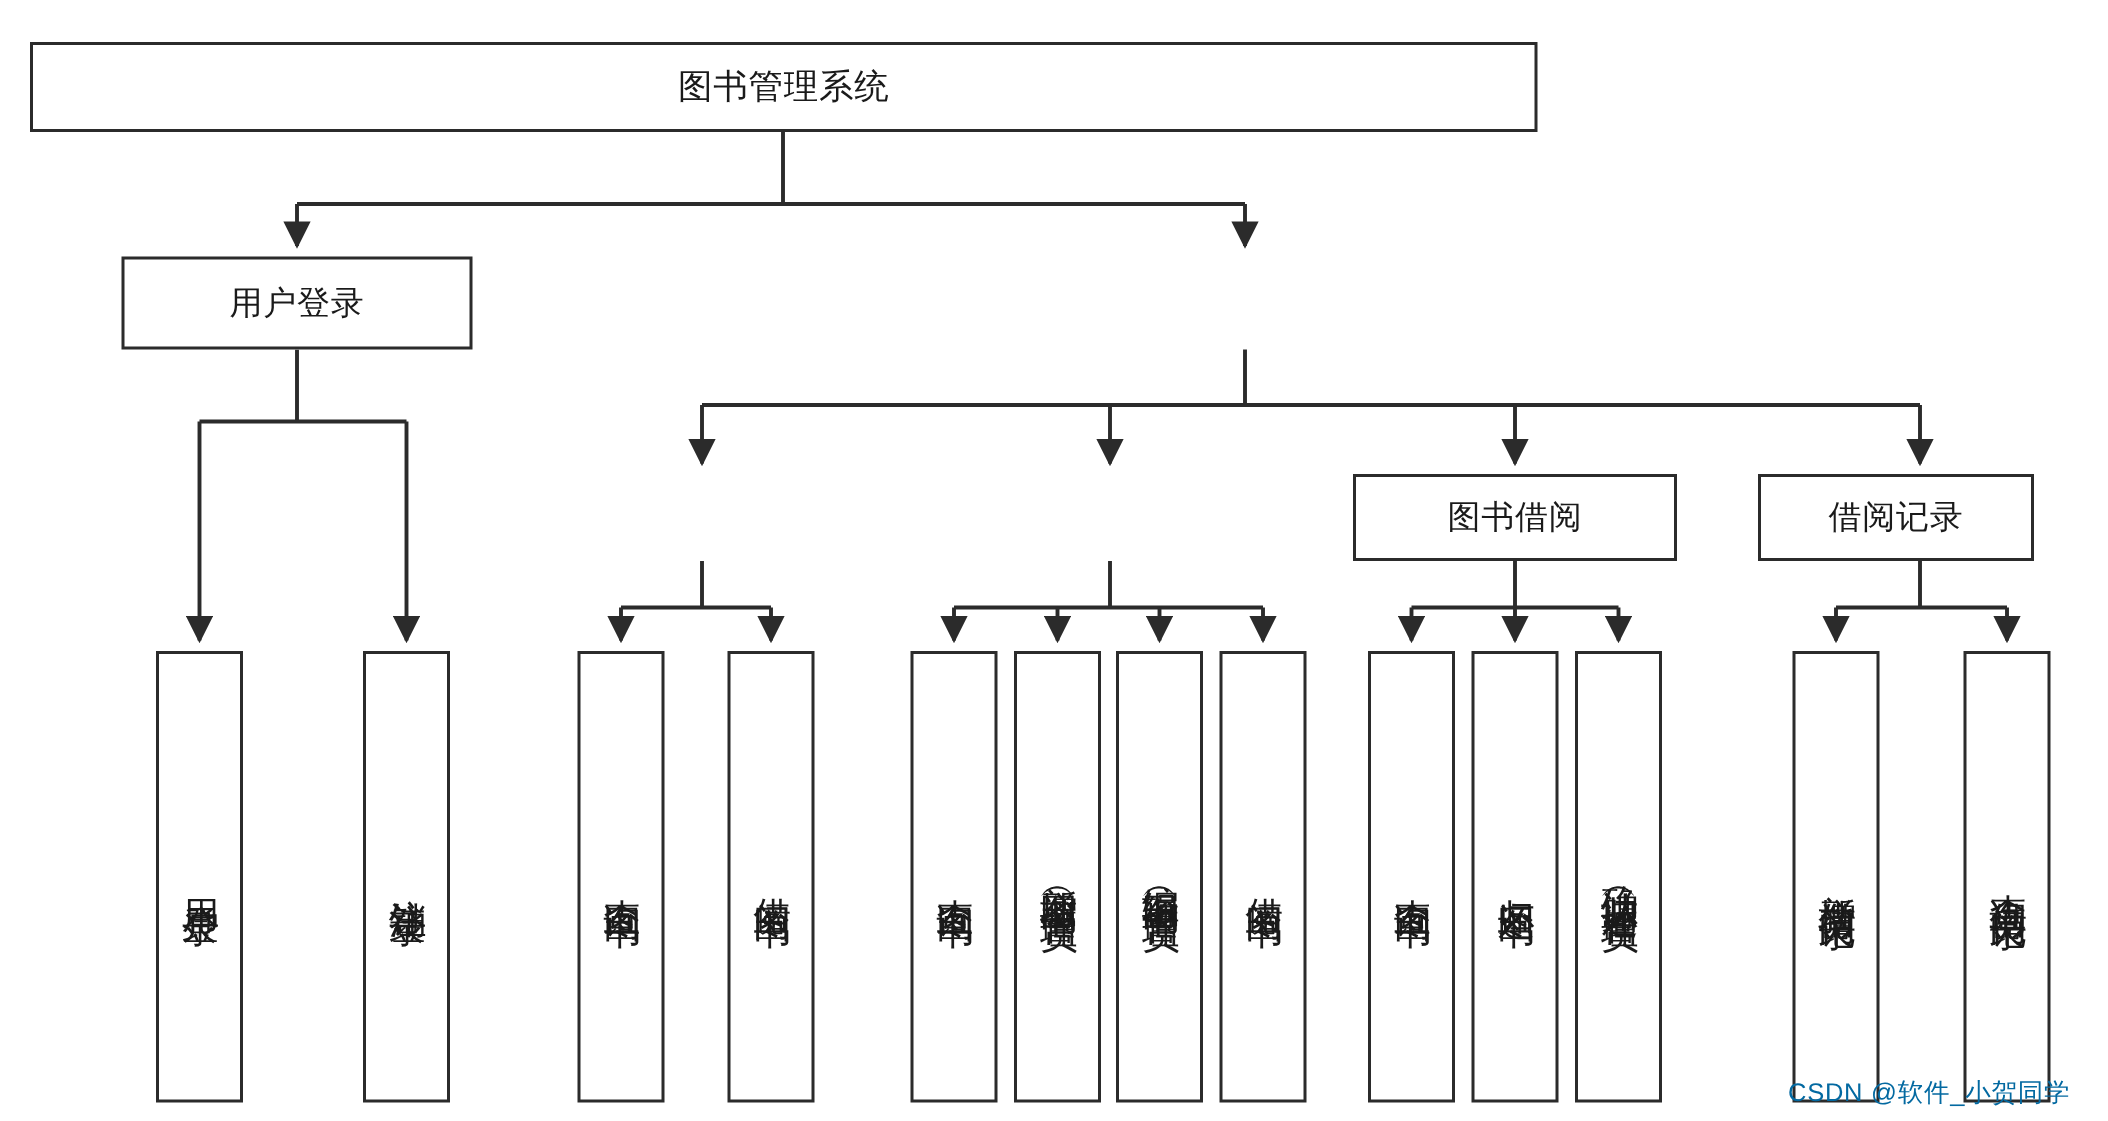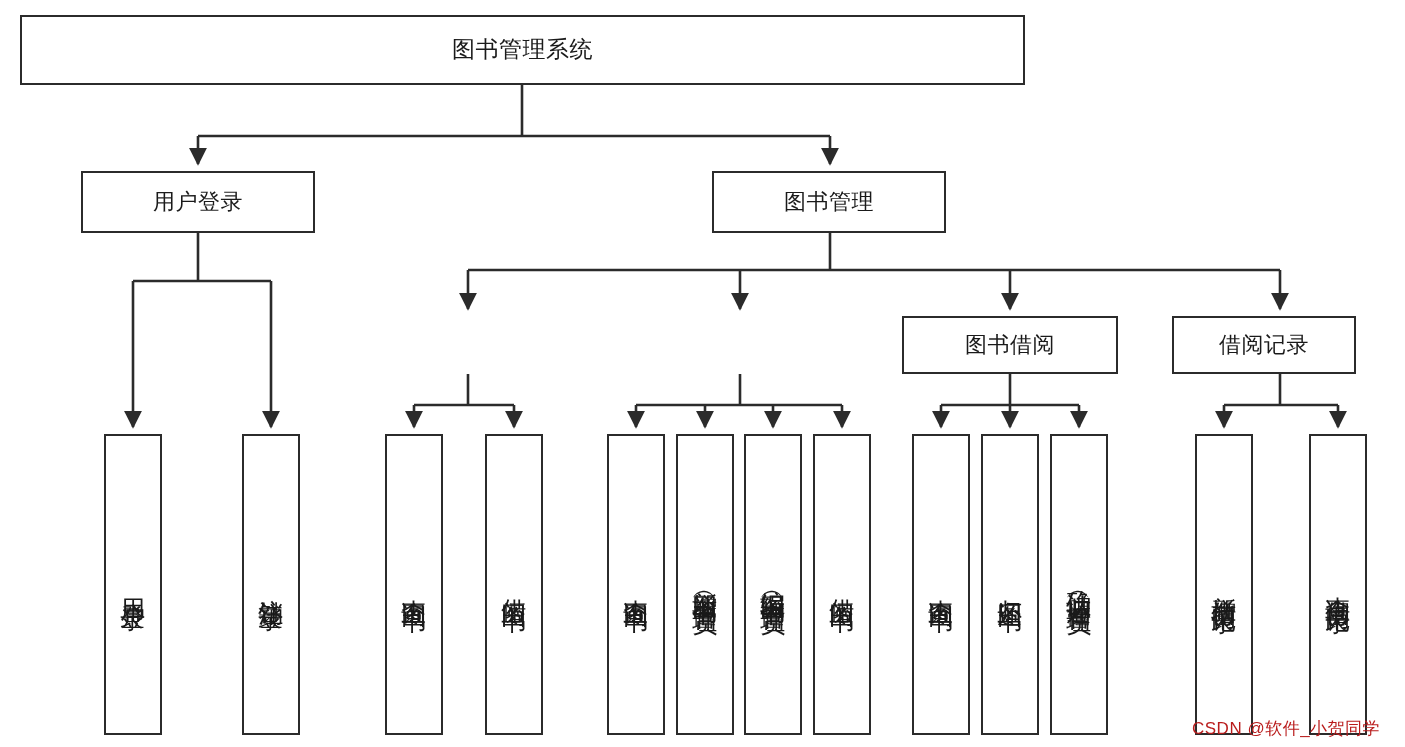--- a/index.html
+++ b/index.html
@@ -64,21 +64,21 @@
     font-size: 25px;
     line-height: 1.06;
     letter-spacing: 3px;
     white-space: nowrap;
     max-height: 100%;
   }
   .watermark {
     position: absolute;
     z-index: 5;
     font-size: 17px;
-    color: #b91c1c;
+    color: #0369a1;
     white-space: nowrap;
     letter-spacing: 0.5px;
     font-family: "Liberation Sans", "DejaVu Sans", sans-serif;
   }
 </style>
 </head>
 <body>
 
 <div id="diagram-canvas">
 
@@ -125,29 +125,26 @@
       <path d="M 1010 405 L 1010 427" marker-end="url(#arrow)"></path>
       <path d="M 1079 405 L 1079 427" marker-end="url(#arrow)"></path>
 
       <path d="M 1280 374 L 1280 405"></path>
       <path d="M 1224 405 L 1338 405"></path>
       <path d="M 1224 405 L 1224 427" marker-end="url(#arrow)"></path>
       <path d="M 1338 405 L 1338 427" marker-end="url(#arrow)"></path>
     </g>
   </svg>
 
-  <div class="node h root" style="left:20px; top:15px; width:1005px; height:70px;">
+  <div class="node h root" style="left:20px; top:28px; width:1005px; height:60px;">
     <span class="label">图书管理系统</span>
   </div>
 
   <div class="node h" style="left:81px; top:171px; width:234px; height:62px;">
     <span class="label">用户登录</span>
-  </div>
-  <div class="node h" style="left:712px; top:171px; width:234px; height:62px;">
-    <span class="label">图书管理</span>
   </div>
 
   <div class="node h" style="left:902px; top:316px; width:216px; height:58px;">
     <span class="label">图书借阅</span>
   </div>
   <div class="node h" style="left:1172px; top:316px; width:184px; height:58px;">
     <span class="label">借阅记录</span>
   </div>
 
   <div class="node v" style="left:104px; top:434px; width:58px; height:301px;">

